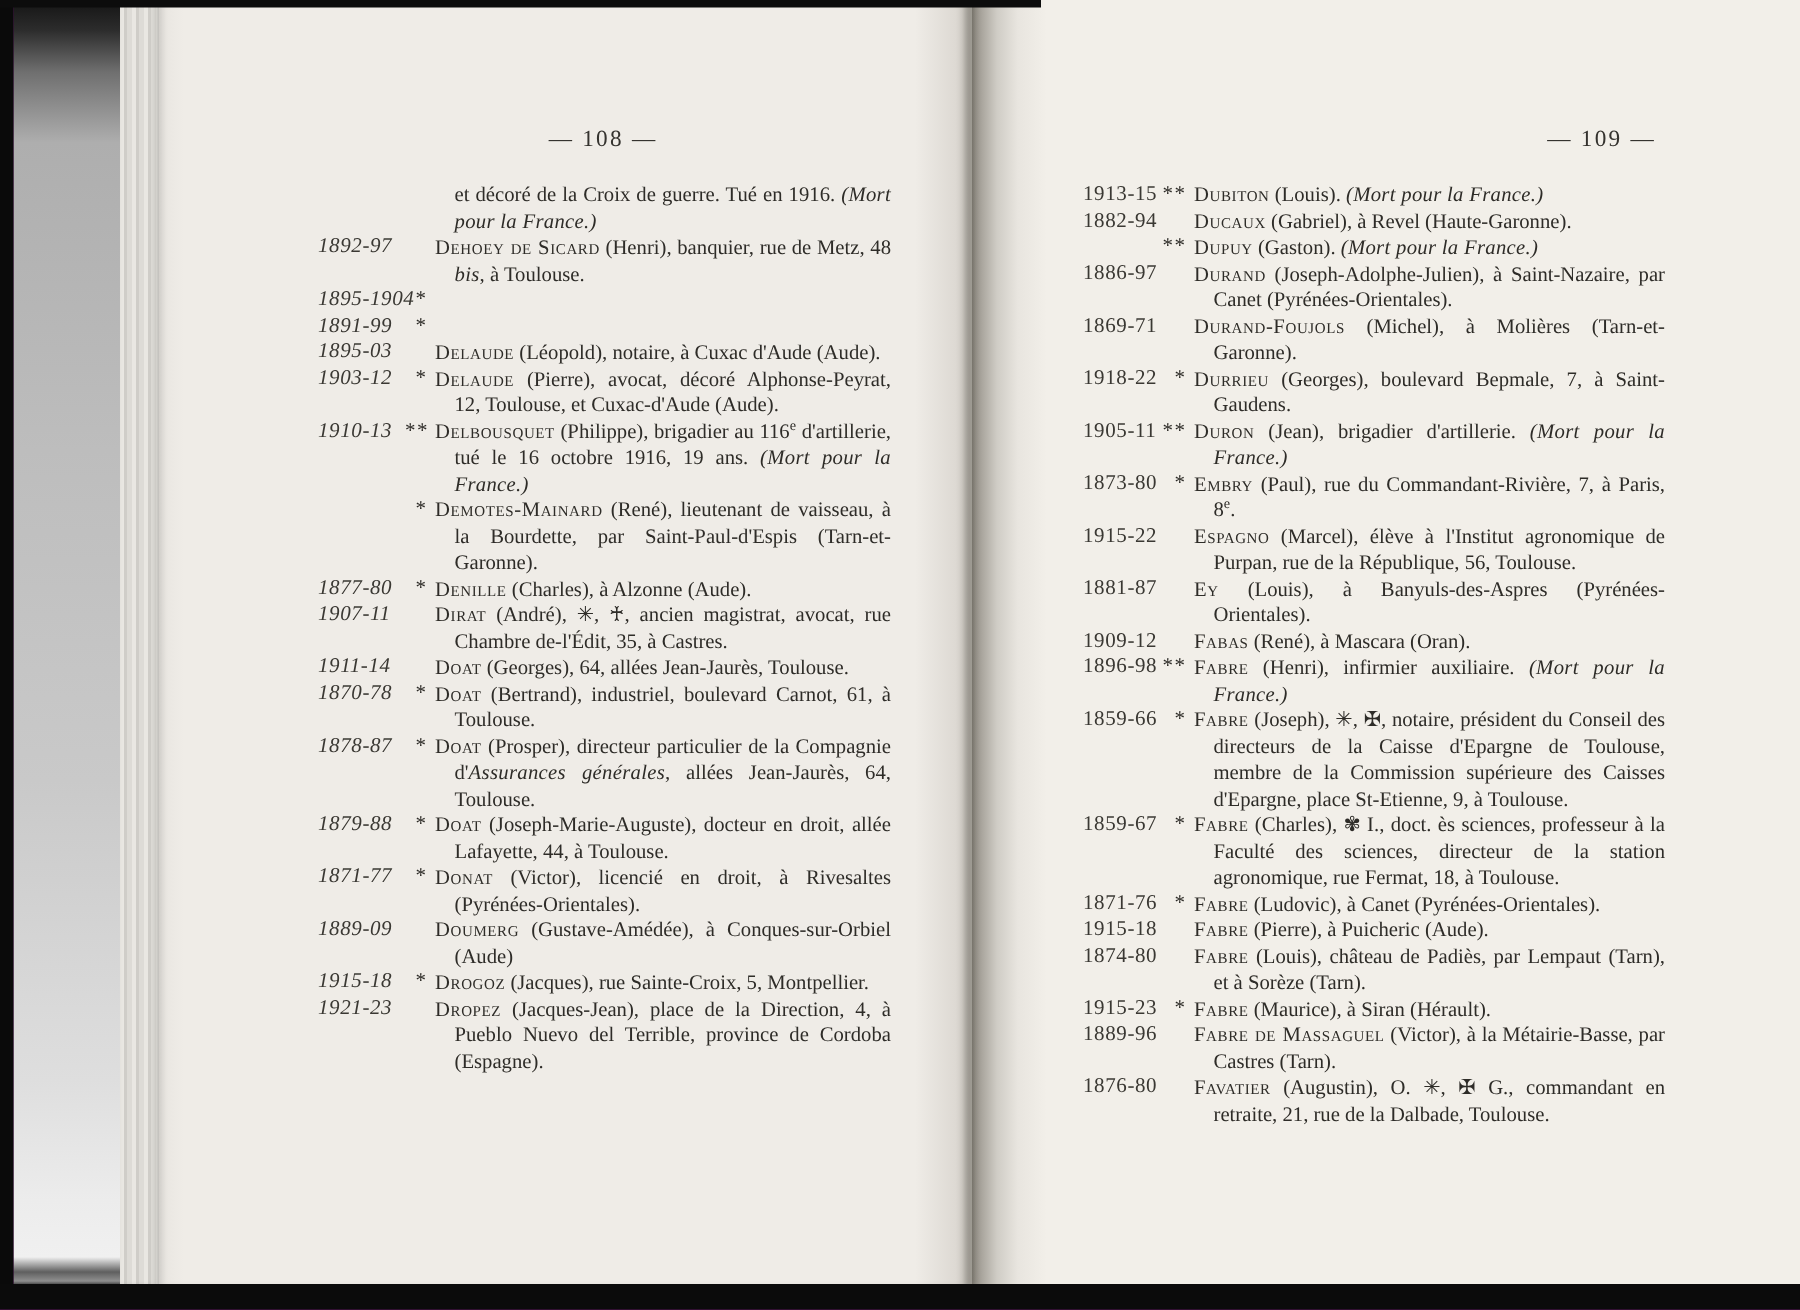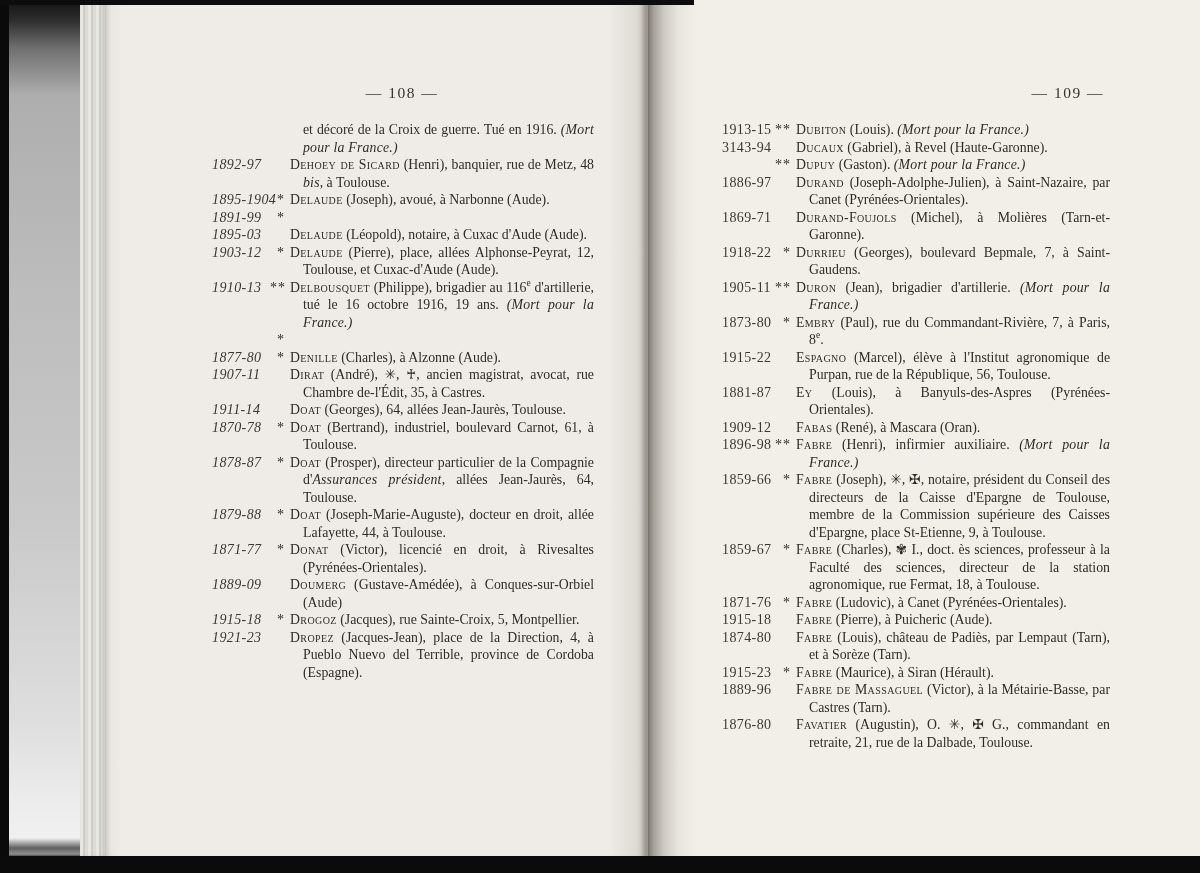--- a/index.html
+++ b/index.html
@@ -67,44 +67,44 @@
           <span class="body"><span>et décoré de la Croix de guerre. Tué en 1916. </span><i>(Mort pour la France.)</i></span>
         </div>
         <div class="entry">
           <span class="years">1892-97</span>
           <span class="marks"></span>
           <span class="body"><span class="name">Dehoey de Sicard</span><span> (Henri), banquier, rue de Metz, 48 </span><i>bis</i><span>, à Toulouse.</span></span>
         </div>
         <div class="entry">
           <span class="years">1895-1904</span>
           <span class="marks">*</span>
-          <span class="body"><span class="name">Delaude</span><span> (Joseph), avoué, à Narbonne (Aude).</span></span>
         </div>
         <div class="entry">
           <span class="years">1891-99</span>
           <span class="marks">*</span>
         </div>
         <div class="entry">
           <span class="years">1895-03</span>
           <span class="marks"></span>
           <span class="body"><span class="name">Delaude</span><span> (Léopold), notaire, à Cuxac d'Aude (Aude).</span></span>
         </div>
         <div class="entry">
           <span class="years">1903-12</span>
           <span class="marks">*</span>
-          <span class="body"><span class="name">Delaude</span><span> (Pierre), place, allées Alphonse-Peyrat, 12, Toulouse, et Cuxac-d'Aude (Aude).</span></span>
+          <span class="body"><span class="name">Delaude</span><span> (Pierre), avocat, décoré Alphonse-Peyrat, 12, Toulouse, et Cuxac-d'Aude (Aude).</span></span>
         </div>
         <div class="entry">
           <span class="years">1910-13</span>
           <span class="marks">**</span>
           <span class="body"><span class="name">Delbousquet</span><span> (Philippe), brigadier au 116</span><sup>e</sup><span> d'artillerie, tué le 16 octobre 1916, 19 ans. </span><i>(Mort pour la France.)</i></span>
         </div>
         <div class="entry">
           <span class="years"></span>
           <span class="marks">*</span>
+          <span class="body"><span class="name">Demotes-Mainard</span><span> (René), lieutenant de vaisseau, à la Bourdette, par Saint-Paul-d'Espis (Tarn-et-Garonne).</span></span>
         </div>
         <div class="entry">
           <span class="years">1877-80</span>
           <span class="marks">*</span>
           <span class="body"><span class="name">Denille</span><span> (Charles), à Alzonne (Aude).</span></span>
         </div>
         <div class="entry">
           <span class="years">1907-11</span>
           <span class="marks"></span>
           <span class="body"><span class="name">Dirat</span><span> (André), ✳, ♰, ancien magistrat, avocat, rue Chambre de-l'Édit, 35, à Castres.</span></span>
@@ -115,21 +115,21 @@
           <span class="body"><span class="name">Doat</span><span> (Georges), 64, allées Jean-Jaurès, Toulouse.</span></span>
         </div>
         <div class="entry">
           <span class="years">1870-78</span>
           <span class="marks">*</span>
           <span class="body"><span class="name">Doat</span><span> (Bertrand), industriel, boulevard Carnot, 61, à Toulouse.</span></span>
         </div>
         <div class="entry">
           <span class="years">1878-87</span>
           <span class="marks">*</span>
-          <span class="body"><span class="name">Doat</span><span> (Prosper), directeur particulier de la Compagnie d'</span><i>Assurances président</i><span>, allées Jean-Jaurès, 64, Toulouse.</span></span>
+          <span class="body"><span class="name">Doat</span><span> (Prosper), directeur particulier de la Compagnie d'</span><i>Assurances générales</i><span>, allées Jean-Jaurès, 64, Toulouse.</span></span>
         </div>
         <div class="entry">
           <span class="years">1879-88</span>
           <span class="marks">*</span>
           <span class="body"><span class="name">Doat</span><span> (Joseph-Marie-Auguste), docteur en droit, allée Lafayette, 44, à Toulouse.</span></span>
         </div>
         <div class="entry">
           <span class="years">1871-77</span>
           <span class="marks">*</span>
           <span class="body"><span class="name">Donat</span><span> (Victor), licencié en droit, à Rivesaltes (Pyrénées-Orientales).</span></span>
@@ -154,21 +154,21 @@
 
   <div class="page page-right">
     <div class="pg-header">— 109 —</div>
     <div class="entries">
         <div class="entry">
           <span class="years">1913-15</span>
           <span class="marks">**</span>
           <span class="body"><span class="name">Dubiton</span><span> (Louis). </span><i>(Mort pour la France.)</i></span>
         </div>
         <div class="entry">
-          <span class="years">3143-94</span>
+          <span class="years">1882-94</span>
           <span class="marks"></span>
           <span class="body"><span class="name">Ducaux</span><span> (Gabriel), à Revel (Haute-Garonne).</span></span>
         </div>
         <div class="entry">
           <span class="years"></span>
           <span class="marks">**</span>
           <span class="body"><span class="name">Dupuy</span><span> (Gaston). </span><i>(Mort pour la France.)</i></span>
         </div>
         <div class="entry">
           <span class="years">1886-97</span>

